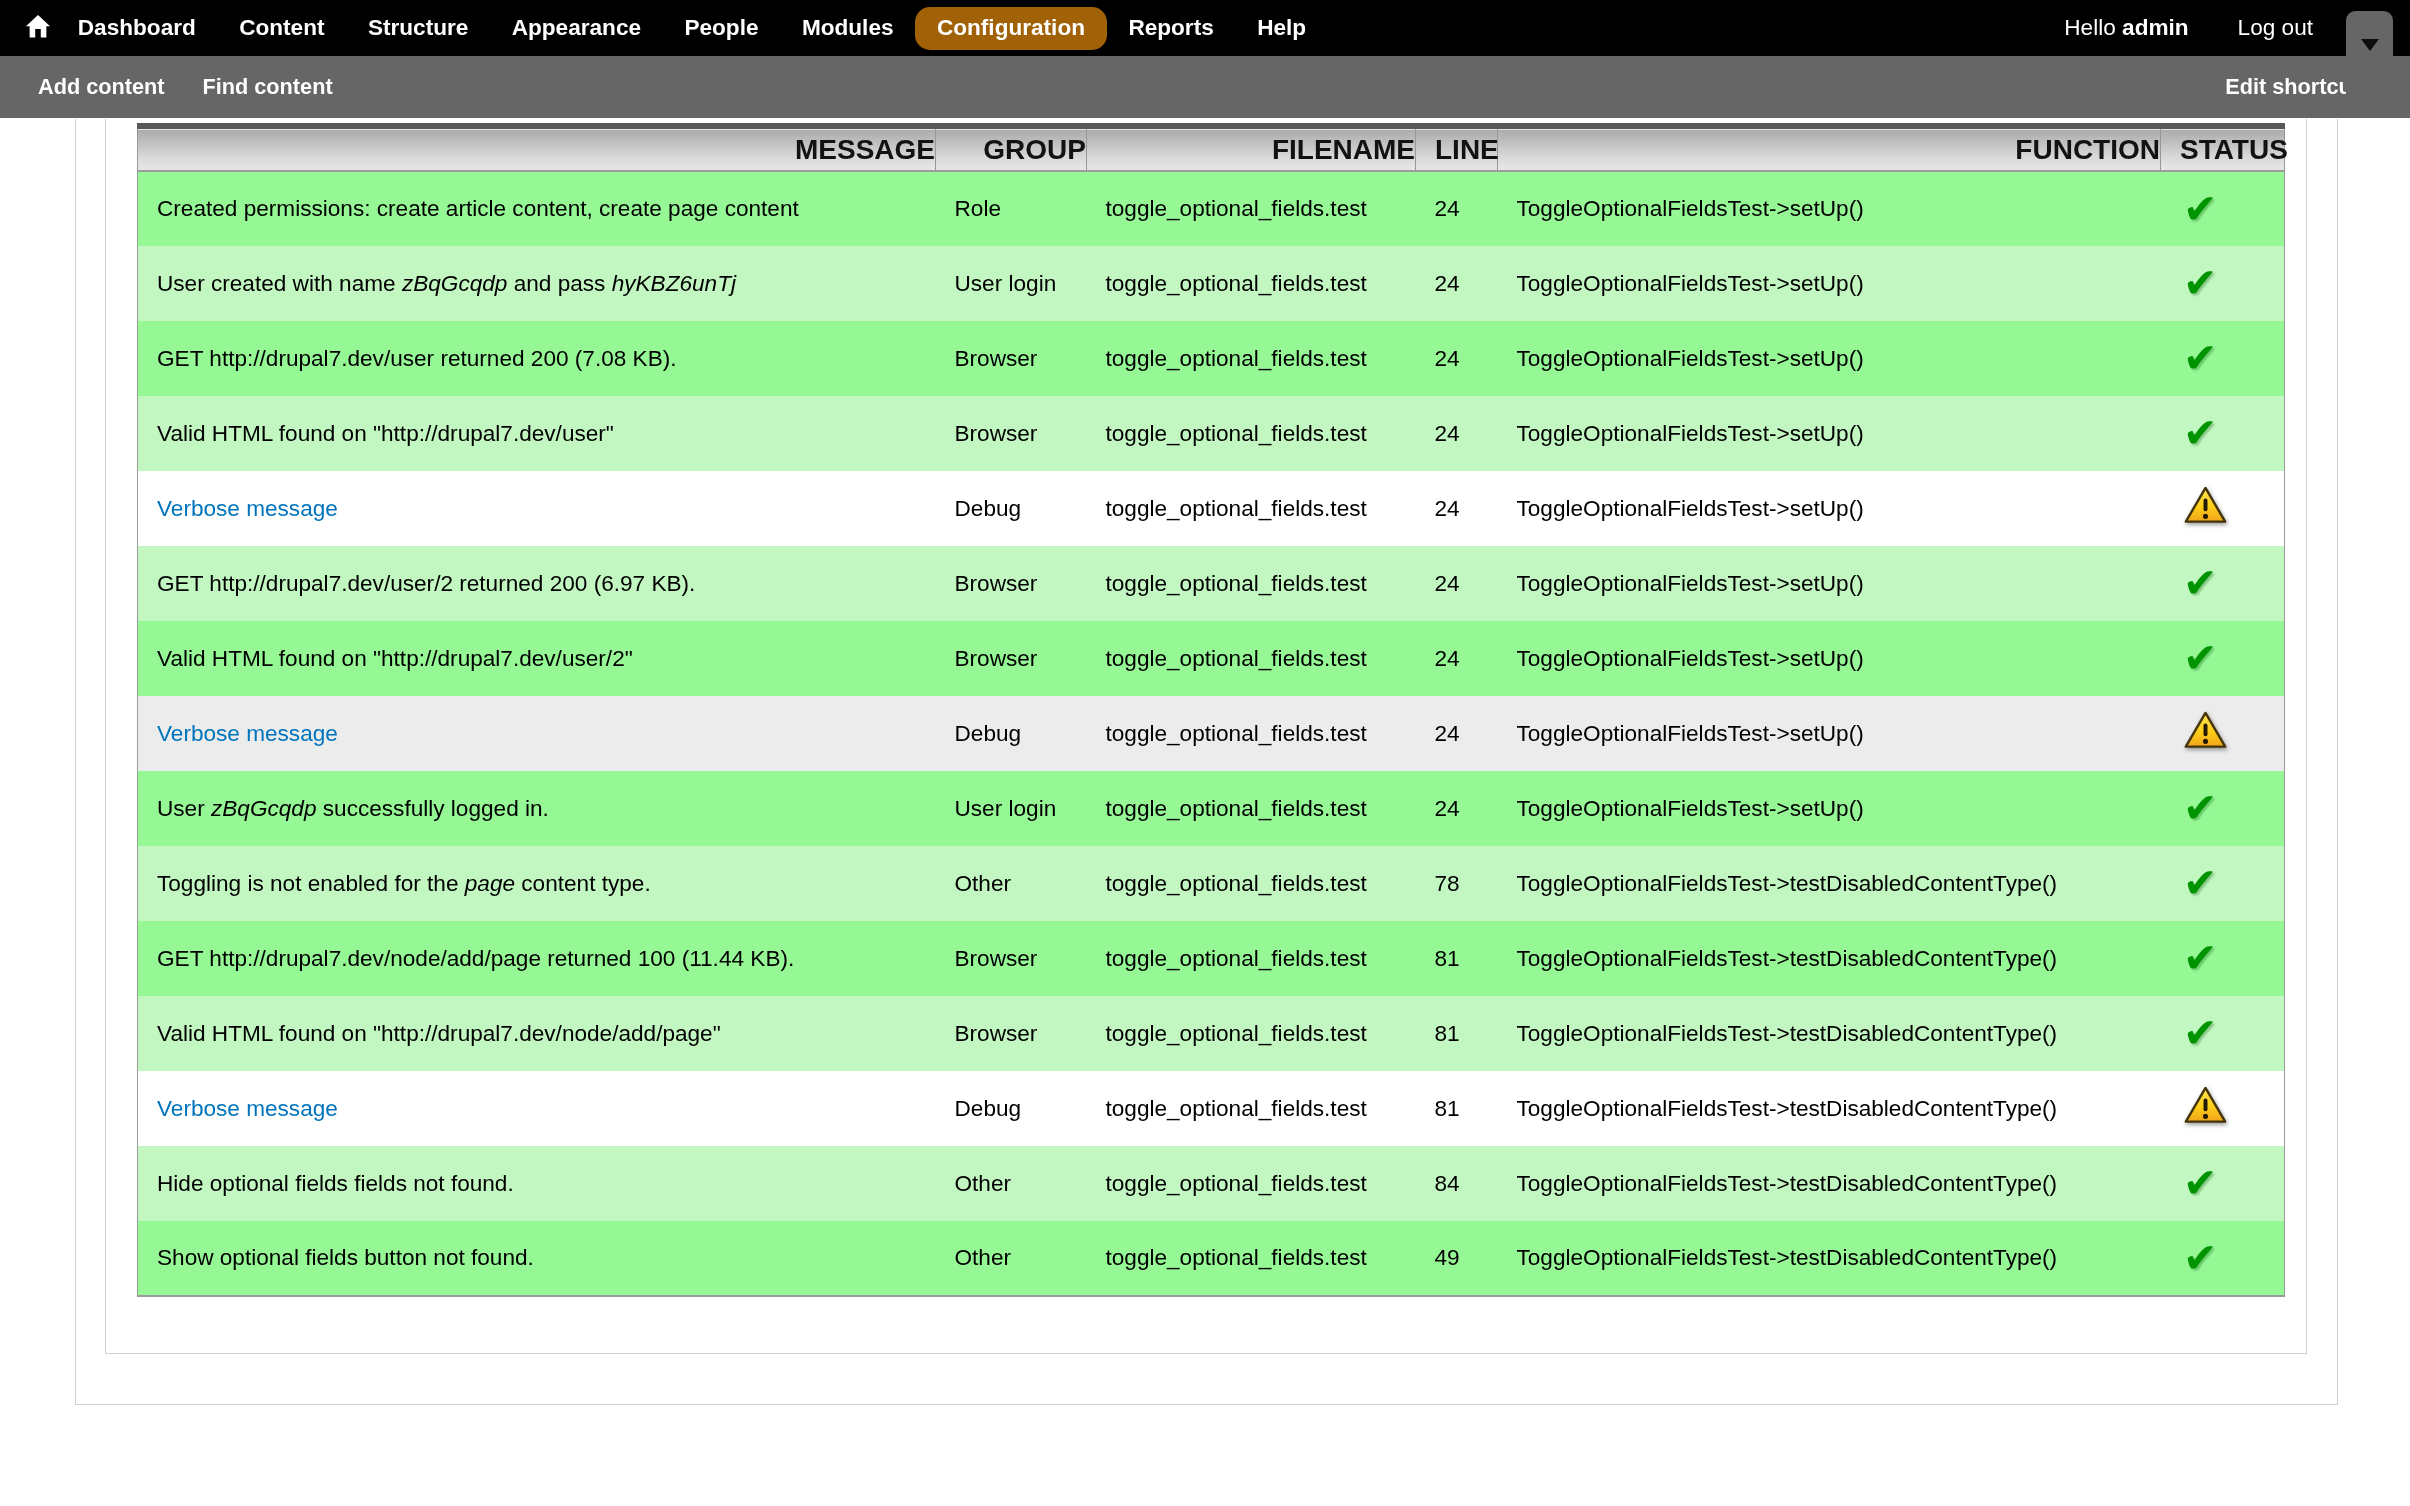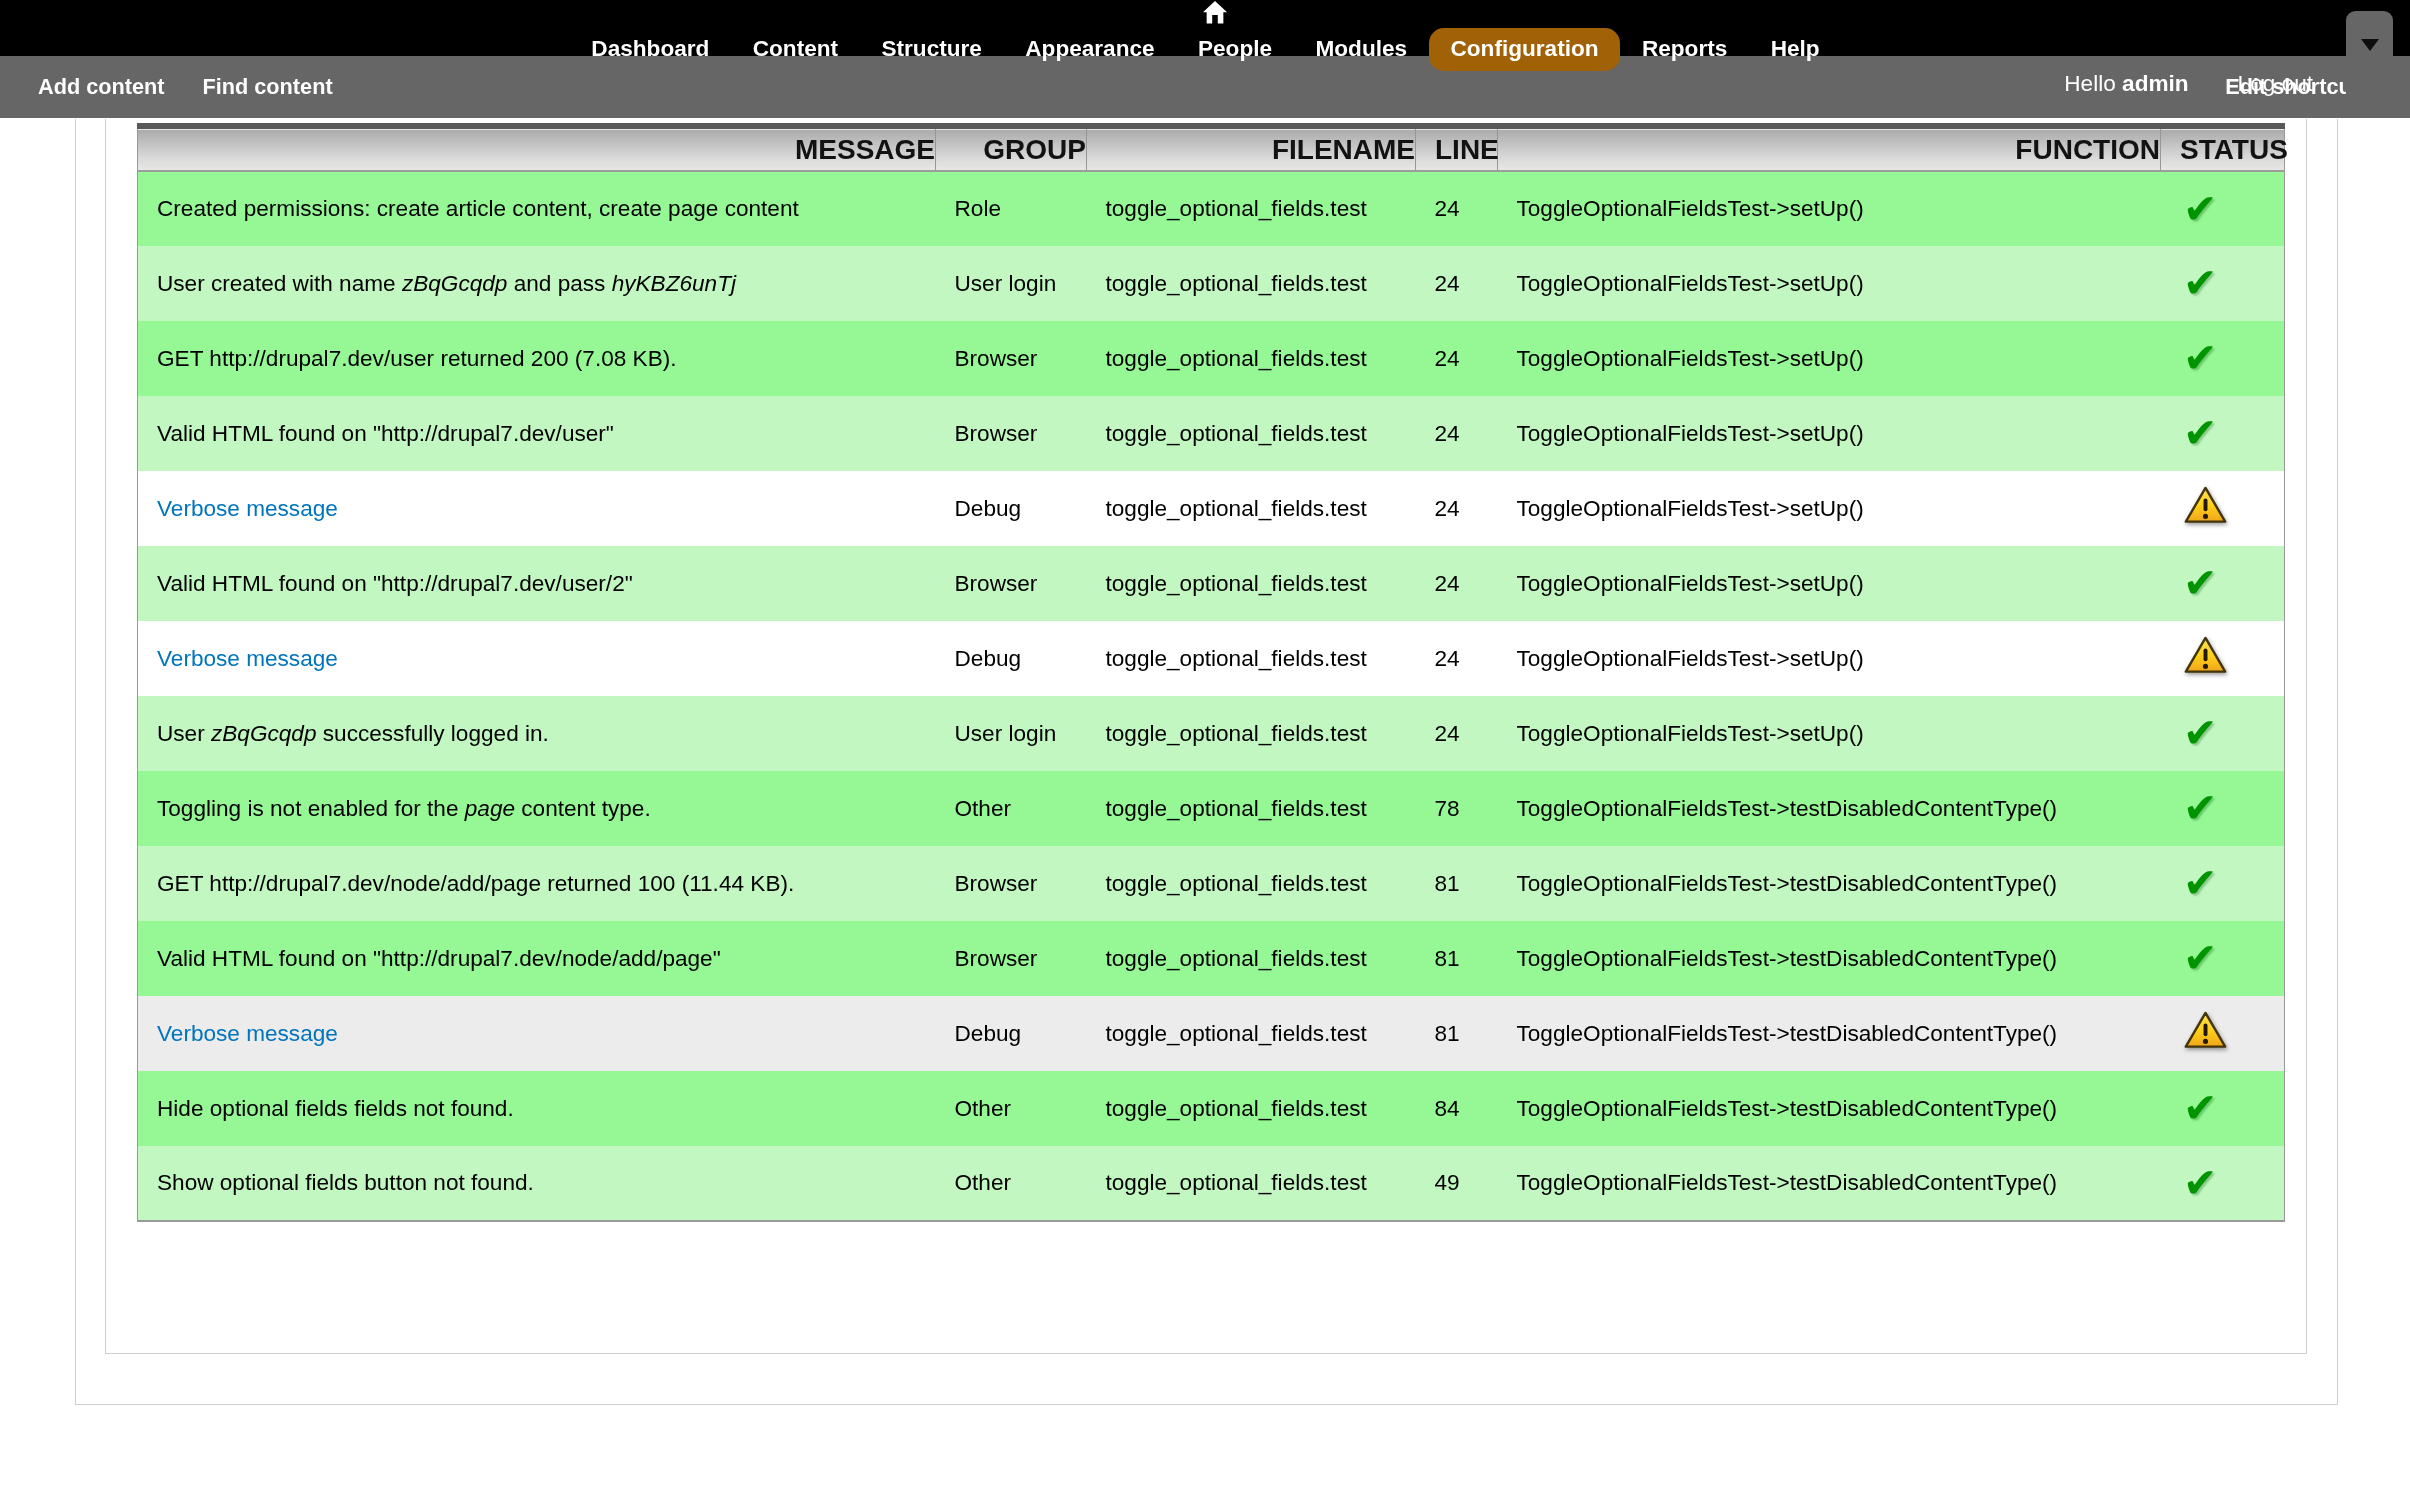--- a/index.html
+++ b/index.html
@@ -11,21 +11,20 @@
     overflow: hidden;
   }
 
   
   .toolbar {
     position: absolute; top: 0; left: 0; width: 2411px; height: 56px;
     background: #000;
     display: flex; align-items: center;
     color: #fff;
     z-index: 5;
-    flex-direction: column;
   }
   .home-link {
     margin-left: 24.5px; margin-right: 5.6px;
     display: flex; align-items: center; cursor: pointer;
   }
   .menu { display: flex; align-items: center; }
   .menu-item {
     font-size: 22.6px; font-weight: bold; color: #fff;
     padding: 8.5px 21.7px; border-radius: 15px;
     cursor: pointer; white-space: nowrap;
@@ -231,20 +230,28 @@
           <stop offset="1" stop-color="#f0a51c"></stop>
         </linearGradient>
       </defs>
       <path d="M32 4 L60 52 H4 Z" fill="url(#wgrad)" stroke="#433409" stroke-width="3.4" stroke-linejoin="round"></path>
       <rect x="29.2" y="19" width="5.6" height="18" rx="2.8" fill="#231a02"></rect>
       <circle cx="32" cy="44.5" r="3.6" fill="#231a02"></circle>
     </svg>
   </span></td>
   </tr>
         <tr class="pass">
+    <td class="c-message"><span>GET http://drupal7.dev/user/2 returned 200 (6.97 KB).</span></td>
+    <td class="c-group">Browser</td>
+    <td class="c-filename">toggle_optional_fields.test</td>
+    <td class="c-line">24</td>
+    <td class="c-function">ToggleOptionalFieldsTest-&gt;setUp()</td>
+    <td class="c-status"><span class="check">✔</span></td>
+  </tr>
+        <tr class="pass">
     <td class="c-message"><span>Valid HTML found on "http://drupal7.dev/user/2"</span></td>
     <td class="c-group">Browser</td>
     <td class="c-filename">toggle_optional_fields.test</td>
     <td class="c-line">24</td>
     <td class="c-function">ToggleOptionalFieldsTest-&gt;setUp()</td>
     <td class="c-status"><span class="check">✔</span></td>
   </tr>
         <tr class="debug">
     <td class="c-message"><a class="verbose-link" href="#">Verbose message</a></td>
     <td class="c-group">Debug</td>

